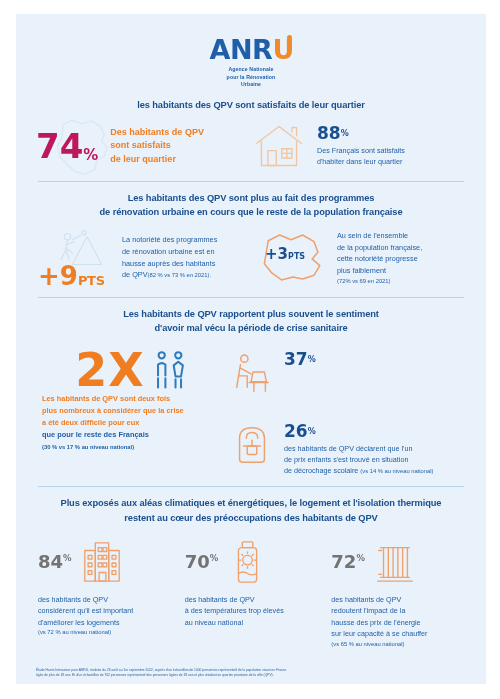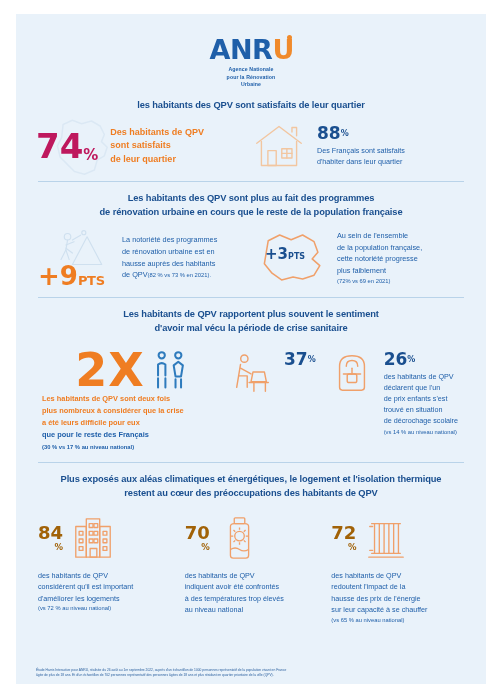--- a/index.html
+++ b/index.html
@@ -133,33 +133,32 @@
     color: #ef7d22; font-weight: bold; font-size: 46px; line-height: 1;
     letter-spacing: 1px;
     font-family: "DejaVu Sans", sans-serif;
   }
   .x2-txt {
     color: #ef7d22; font-weight: bold; font-size: 7.4px;
     line-height: 1.65; padding-left: 6px;
   }
   .x2-txt .last { color: #1f5fa9; }
   .x2-note { color: #1f5fa9; font-size: 5.8px; margin-top: 1px; }
-  .s3-right { flex: 1 1 0; display: flex; flex-direction: row; gap: 12px; padding-top: 4px; }
+  .s3-right { flex: 1 1 0; display: flex; flex-direction: column; gap: 28px; padding-top: 4px; }
   .s3-item { display: flex; align-items: flex-start; }
   .s3-ico { width: 48px; height: 44px; flex: none; margin-right: 8px; }
 
   
   .sec4 { display: flex; padding: 6px 0 0 0; gap: 6px; }
   .s4-col { flex: 1 1 0; padding: 0 4px; }
   .s4-head { display: flex; align-items: center; gap: 8px; height: 48px; }
   .s4-num {
-    color: #a16207; font-weight: bold; font-size: 18px; line-height: 1;
-    display: flex; align-items: flex-end;
-    font-family: "DejaVu Sans", sans-serif;
-    flex-direction: column;
+    color: #737373; font-weight: bold; font-size: 18px; line-height: 1;
+    display: flex; align-items: flex-start;
+    font-family: "DejaVu Sans", sans-serif;
   }
   .s4-num .pct { font-size: 8.5px; margin-top: 1px; }
   .s4-ico { width: 44px; height: 46px; flex: none; }
   .s4-txt { color: #1f5fa9; font-size: 7.2px; line-height: 1.6; margin-top: 8px; }
 
   
   .footnote {
     position: absolute; left: 20px; right: 16px; bottom: 5px;
     color: #2a5f9e; font-size: 3.3px; line-height: 1.7;
   }
@@ -304,21 +303,21 @@
               <path d="M12 34 V44 M20 34 V44"></path>
               <circle cx="34" cy="9" r="3.4"></circle>
               <path d="M29 20 L34 16 L39 20 L37 32 H31 Z"></path>
               <path d="M31 35 V44 M37 35 V44"></path>
             </g>
           </svg>
         </div>
         <div class="x2-txt">
           <div>Les habitants de QPV sont deux fois</div>
           <div>plus nombreux à considérer que la crise</div>
-          <div>a été leurs difficile pour eux</div>
+          <div>a été deux difficile pour eux</div>
           <div class="last">que pour le reste des Français</div>
           <div class="x2-note">(30 % vs 17 % au niveau national)</div>
         </div>
       </div>
 
       <div class="s3-right">
         <div class="s3-item">
           <svg class="s3-ico" viewBox="0 0 50 46">
             <g fill="none" stroke="#f0a06a" stroke-width="1.5" stroke-linecap="round" stroke-linejoin="round">
               <circle cx="17" cy="8" r="3.8"></circle>
@@ -421,21 +420,20 @@
               <rect x="17" y="3" width="11" height="6" rx="1"></rect>
               <path d="M13 12 Q13 9 17 9 H28 Q32 9 32 12 V42 Q32 45 29 45 H16 Q13 45 13 42 Z"></path>
               <circle cx="22.5" cy="22" r="5"></circle>
               <path d="M22.5 13 V15.5 M22.5 28.5 V31 M13.5 22 H16 M29 22 H31.5 M16.2 15.7 L18 17.5 M27 26.5 L28.8 28.3 M28.8 15.7 L27 17.5 M18 26.5 L16.2 28.3"></path>
               <path d="M13 36 Q18 33 22.5 36 Q27 39 32 36"></path>
             </g>
           </svg>
         </div>
         <div class="s4-txt">
           <div>des habitants de QPV</div>
-          <div>indiquent avoir été confrontés</div>
           <div>à des températures trop élevés</div>
           <div>au niveau national</div>
         </div>
       </div>
 
       <div class="s4-col">
         <div class="s4-head">
           <div class="s4-num">
             <span>72</span>
               <span class="pct">%</span>

